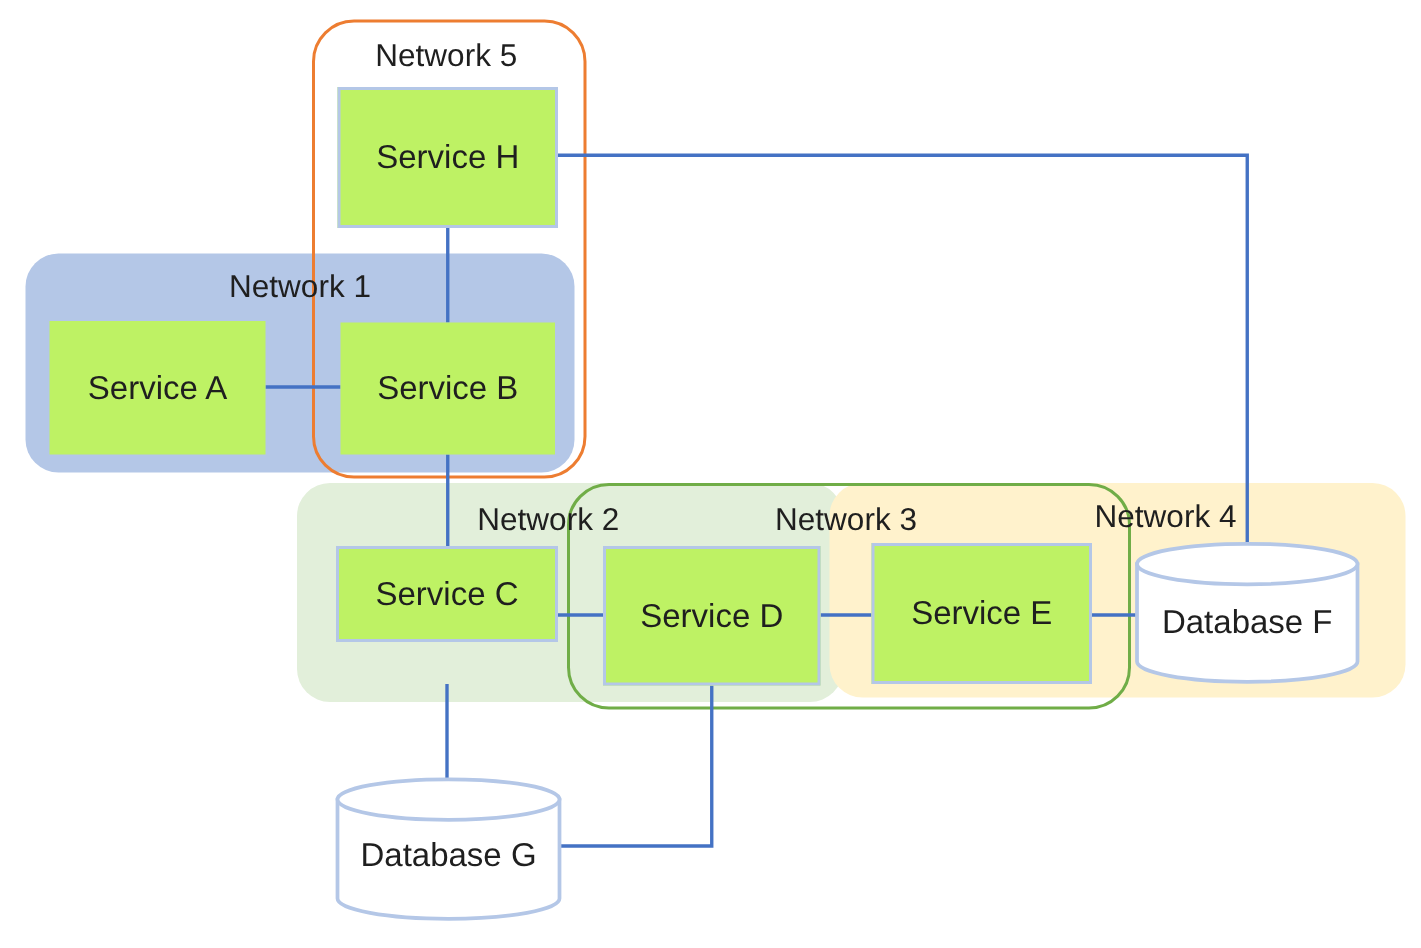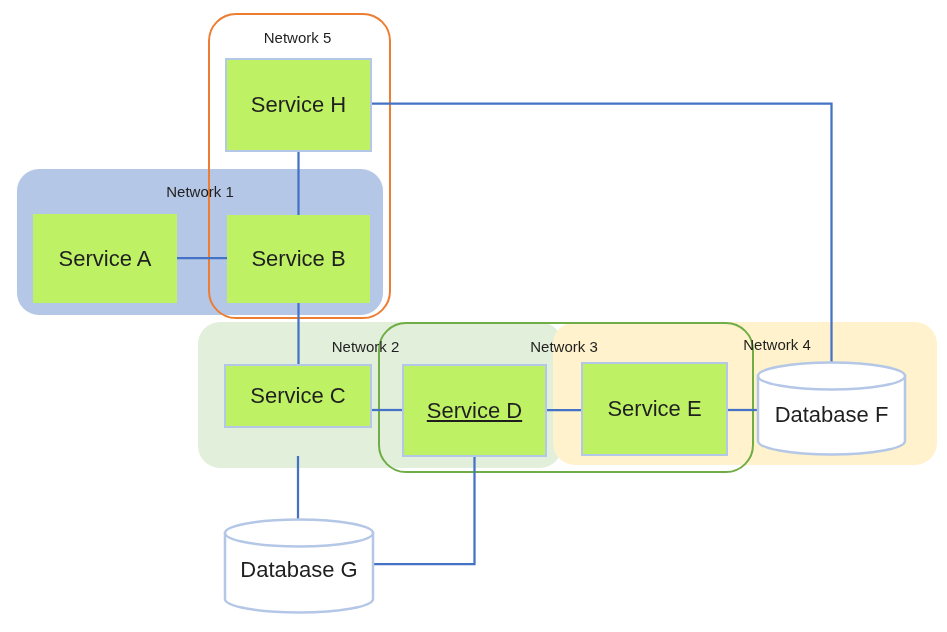--- a/index.html
+++ b/index.html
@@ -16,21 +16,21 @@
   #network1 { left: 17px;  top: 169px; width: 366px; height: 146px; background: #B4C7E7; }
   #network2 { left: 198px; top: 322px; width: 364px; height: 146px; background: #E2EFDA; }
   #network4 { left: 553px; top: 322px; width: 384px; height: 143px; background: #FFF2CC; }
   .zone-outline { position: absolute; border-radius: 28px; background: transparent; }
   #network5 { left: 208px; top: 13px;  width: 179px; height: 302px; border: 2.5px solid #ED7D31; }
   #network3 { left: 378px; top: 322px; width: 372px; height: 147px; border: 2.5px solid #70AD47; }
 
   .zone-label {
     position: absolute;
     text-align: center;
-    font-size: 15px;
+    font-size: 21px;
     line-height: 22px;
     color: #1f1f1f;
   }
   #label-n5 { left: 208px; top: 27px;  width: 179px; }
   #label-n1 { left: 17px;  top: 181px; width: 366px; }
   #label-n2 { left: 198px; top: 336px; width: 335px; }
   #label-n3 { left: 378px; top: 336px; width: 372px; }
   #label-n4 { left: 553px; top: 334px; width: 448px; }
 
   svg#wires { position: absolute; left: 0; top: 0; }
@@ -45,21 +45,21 @@
     align-items: center;
     justify-content: center;
     font-size: 22px;
     color: #1f1f1f;
   }
   .node.bordered { border: 2.5px solid #B4C7E7; }
   #service-h { left: 225px; top: 58px;  width: 147px; height: 94px; }
   #service-a { left: 33px;  top: 214px; width: 144px; height: 89px; }
   #service-b { left: 227px; top: 215px; width: 143px; height: 88px; }
   #service-c { left: 224px; top: 364px; width: 148px; height: 64px; }
-  #service-d { left: 402px; top: 364px; width: 145px; height: 93px; text-decoration: underline; }
+  #service-d { left: 402px; top: 364px; width: 145px; height: 93px; }
   #service-e { left: 581px; top: 362px; width: 147px; height: 94px; }
 
   .cyl-label {
     position: absolute;
     text-align: center;
     font-size: 22px;
     line-height: 26px;
     color: #1f1f1f;
   }
   #label-f { left: 758px; top: 402px; width: 147px; }

